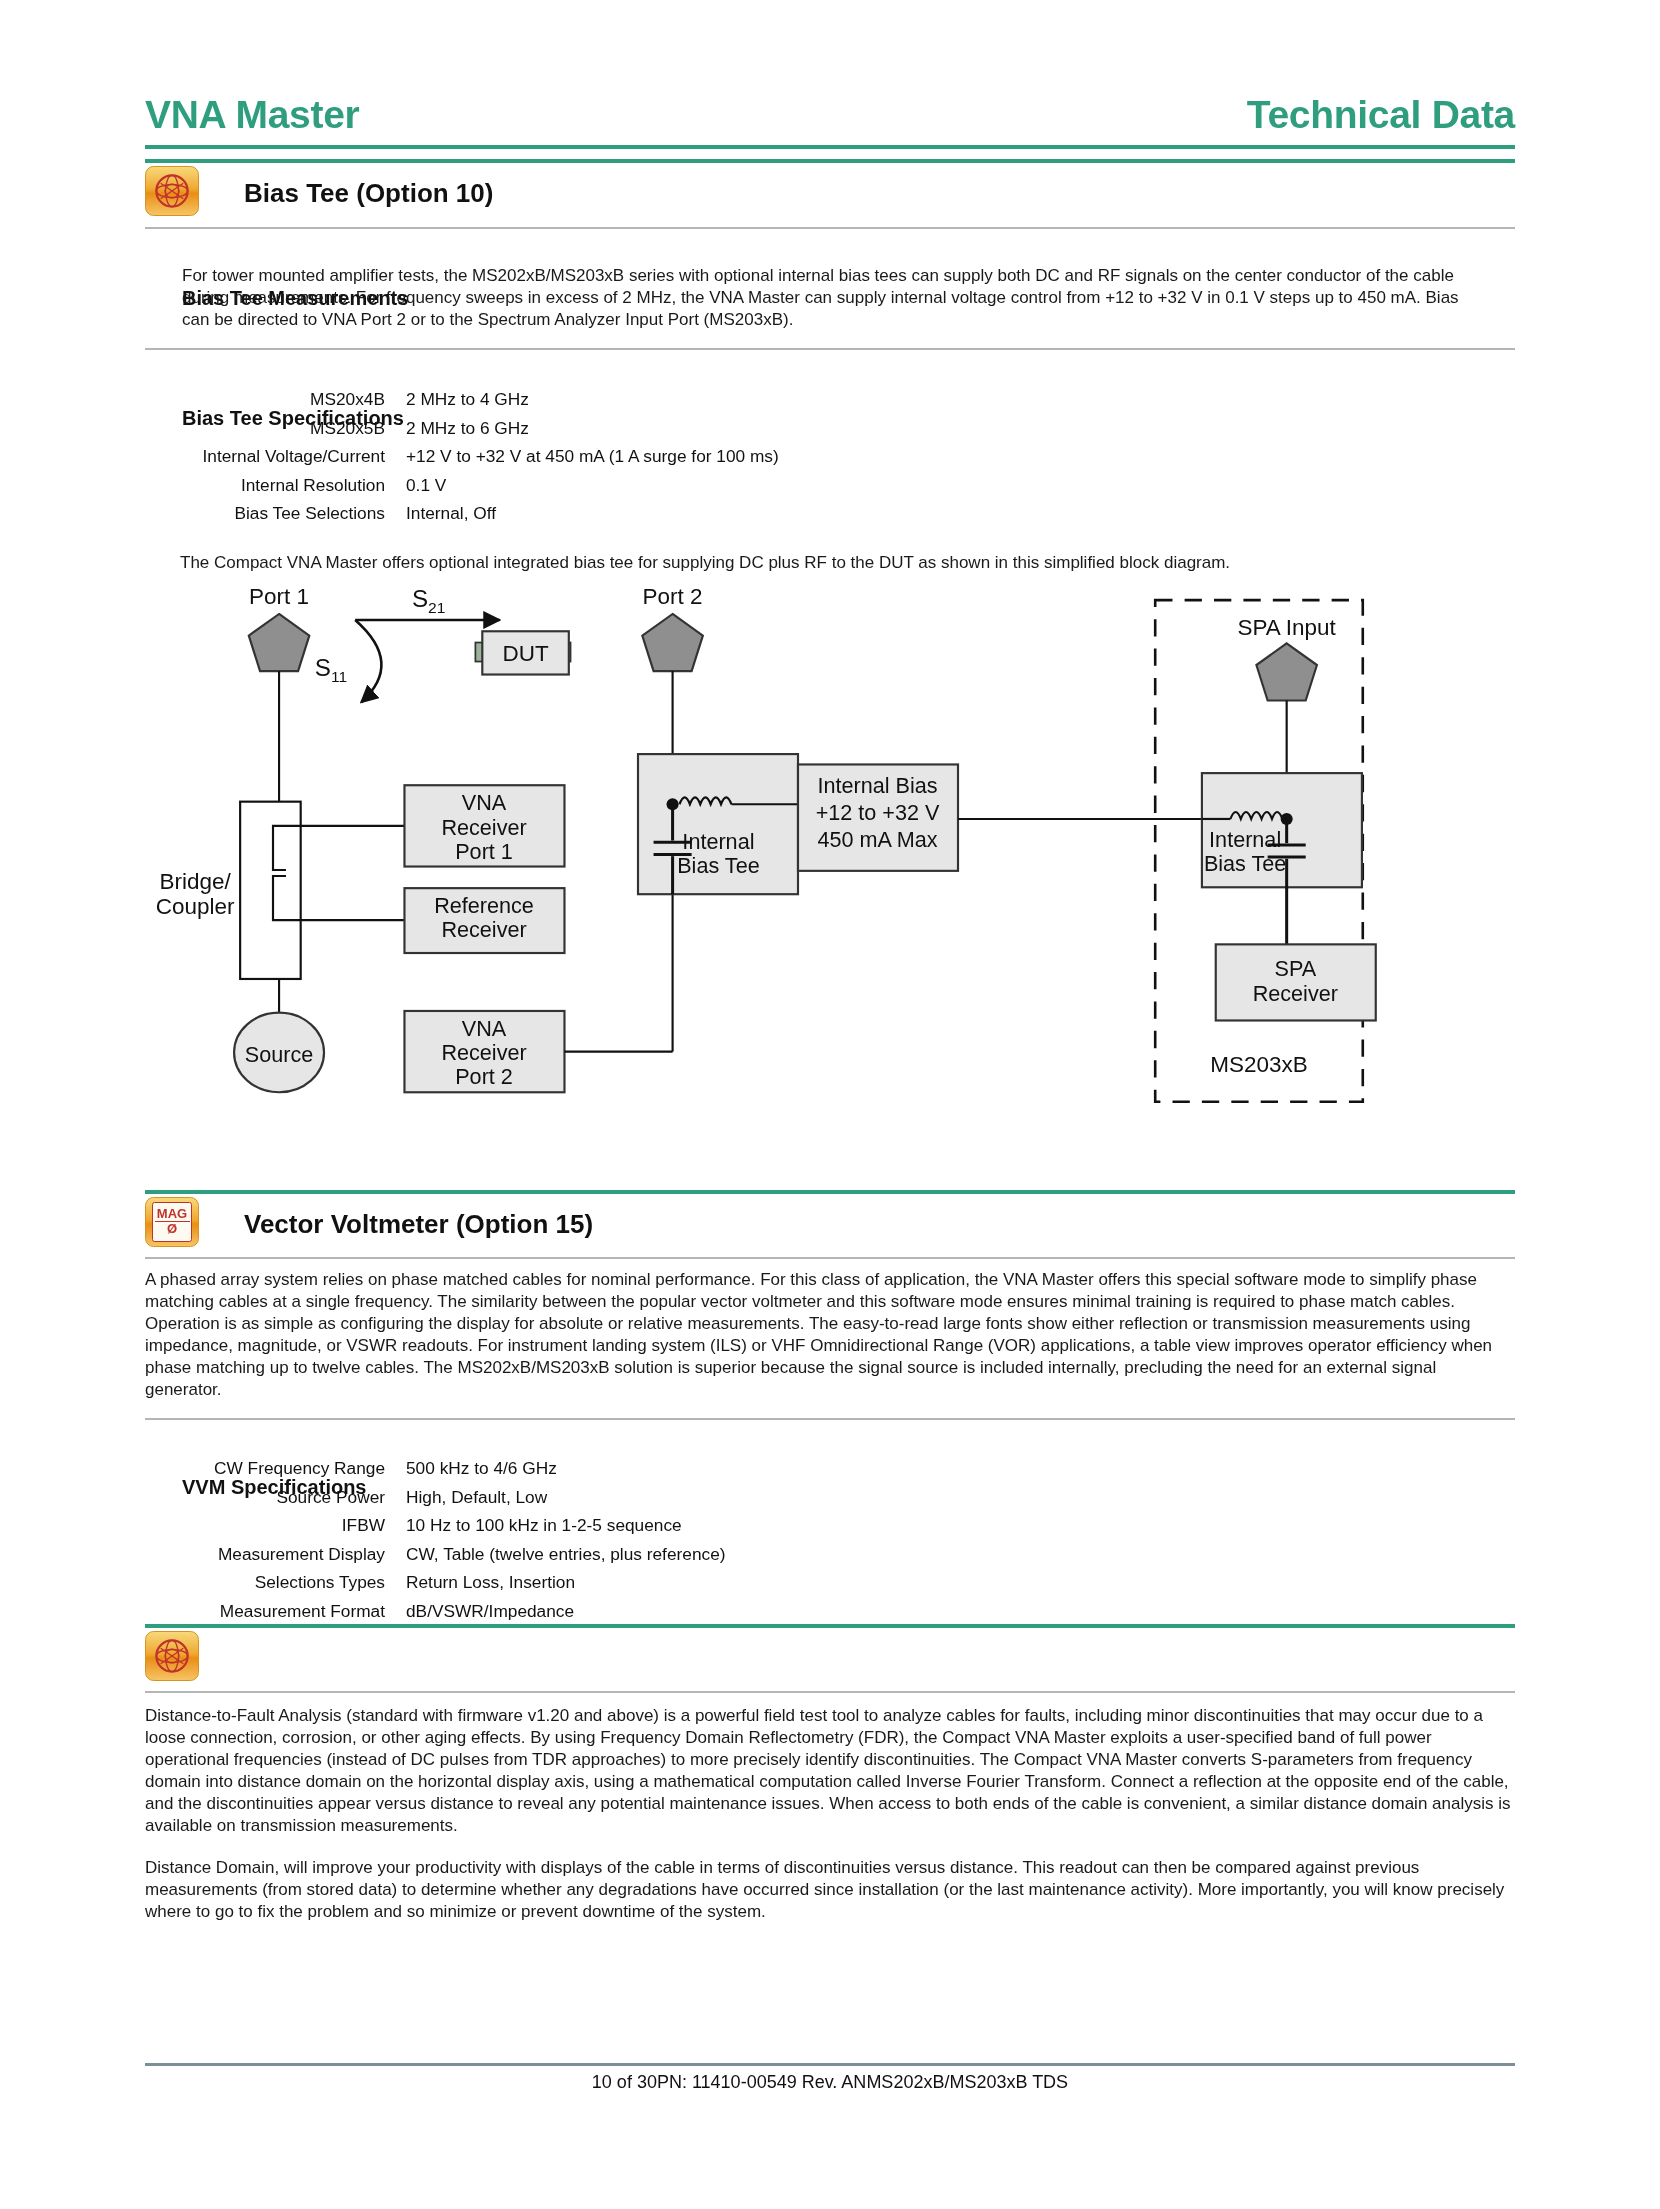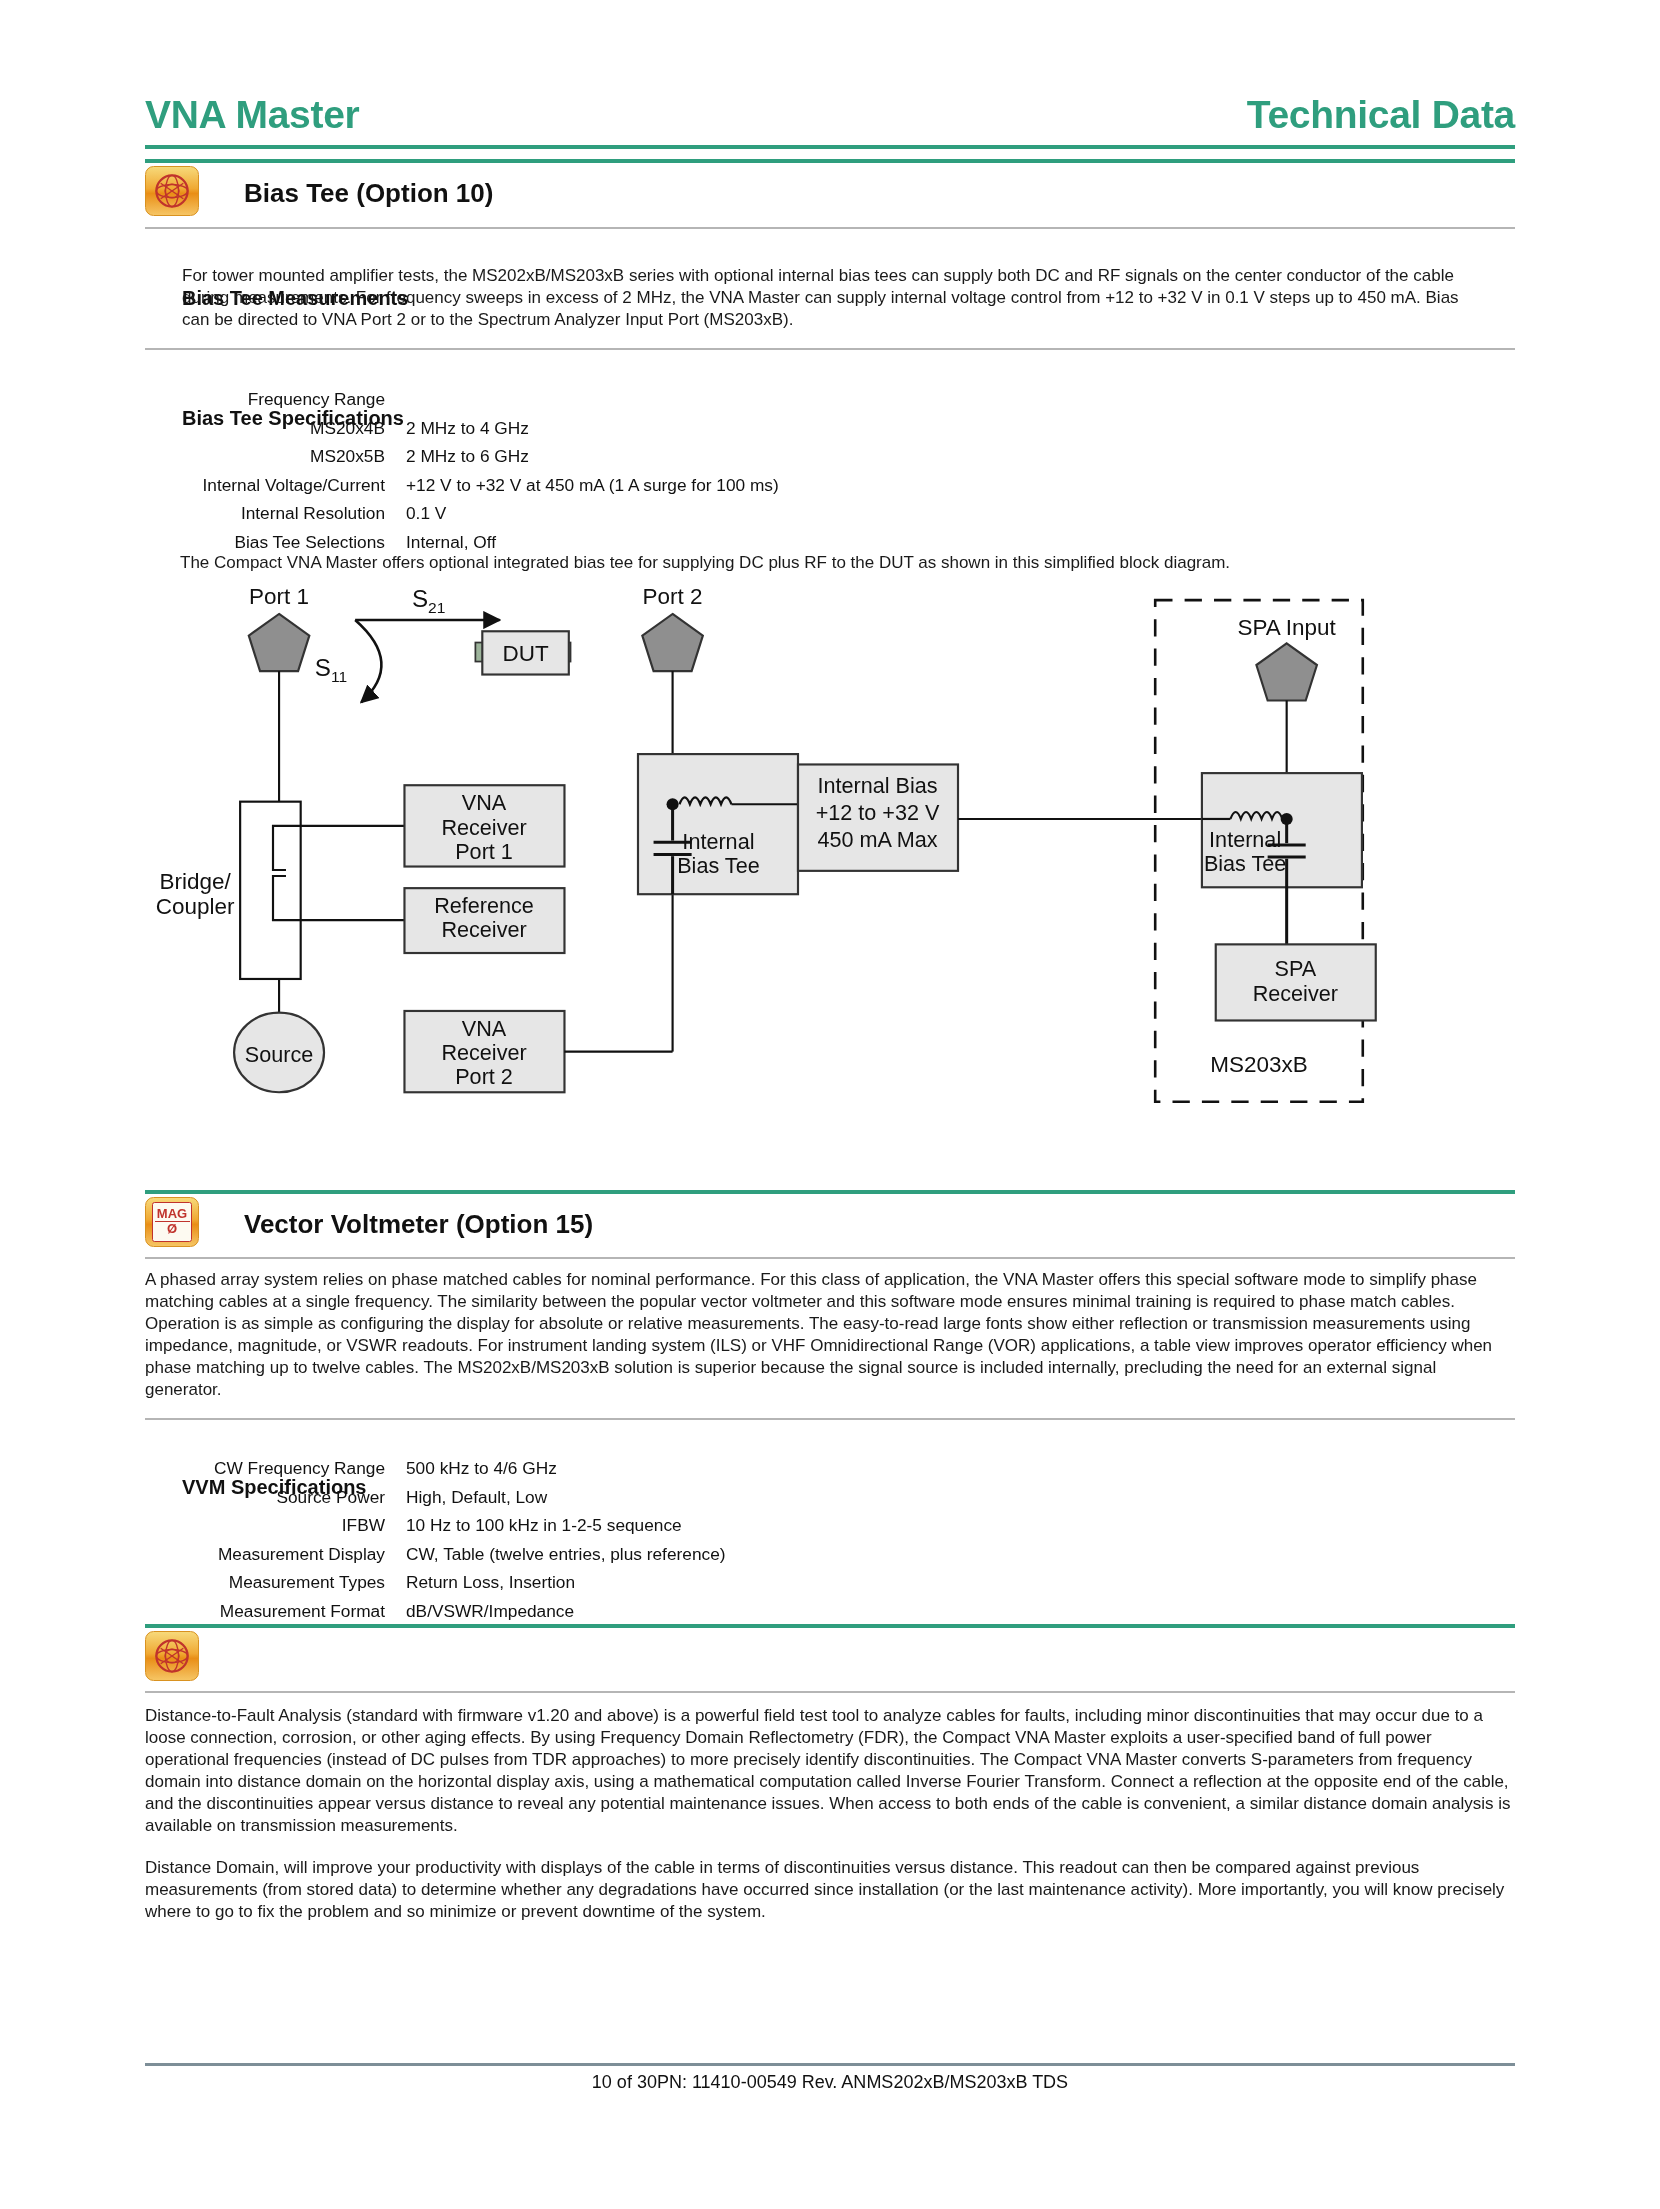--- a/index.html
+++ b/index.html
@@ -76,24 +76,20 @@
   <div class="sec-rule-bot" style="top:227px;"></div>
 
   <div class="h3" style="left:182px; top:239px;">Bias Tee Measurements</div>
   <div class="para" style="left:182px; top:265px; width:1288px;">For tower mounted amplifier tests, the MS202xB/MS203xB series with optional internal bias tees can supply both DC and RF signals on the center conductor of the cable during measurements. For frequency sweeps in excess of 2 MHz, the VNA Master can supply internal voltage control from +12 to +32 V in 0.1 V steps up to 450 mA. Bias can be directed to VNA Port 2 or to the Spectrum Analyzer Input Port (MS203xB).</div>
 
   <div class="sec-rule-bot" style="top:348px;"></div>
   <div class="h3" style="left:182px; top:359px;">Bias Tee Specifications</div>
 
   <div class="spec" style="left:147px; top:385px;">
     <div class="row">
-      <div class="k">Frequency Range</div>
-      <div class="v"></div>
-    </div>
-    <div class="row">
       <div class="k">MS20x4B</div>
       <div class="v">2 MHz to 4 GHz</div>
     </div>
     <div class="row">
       <div class="k">MS20x5B</div>
       <div class="v">2 MHz to 6 GHz</div>
     </div>
     <div class="row">
       <div class="k">Internal Voltage/Current</div>
       <div class="v">+12 V to +32 V at 450 mA (1 A surge for 100 ms)</div>
@@ -253,21 +249,21 @@
     </div>
     <div class="row">
       <div class="k">IFBW</div>
       <div class="v">10 Hz to 100 kHz in 1-2-5 sequence</div>
     </div>
     <div class="row">
       <div class="k">Measurement Display</div>
       <div class="v">CW, Table (twelve entries, plus reference)</div>
     </div>
     <div class="row">
-      <div class="k">Measurement Types</div>
+      <div class="k">Selections Types</div>
       <div class="v">Return Loss, Insertion</div>
     </div>
     <div class="row">
       <div class="k">Measurement Format</div>
       <div class="v">dB/VSWR/Impedance</div>
     </div>
   </div>
 
   <div class="sec-rule-top" style="top:1624px;"></div>
   <div class="sec-icon" style="left:145px; top:1631px;">

